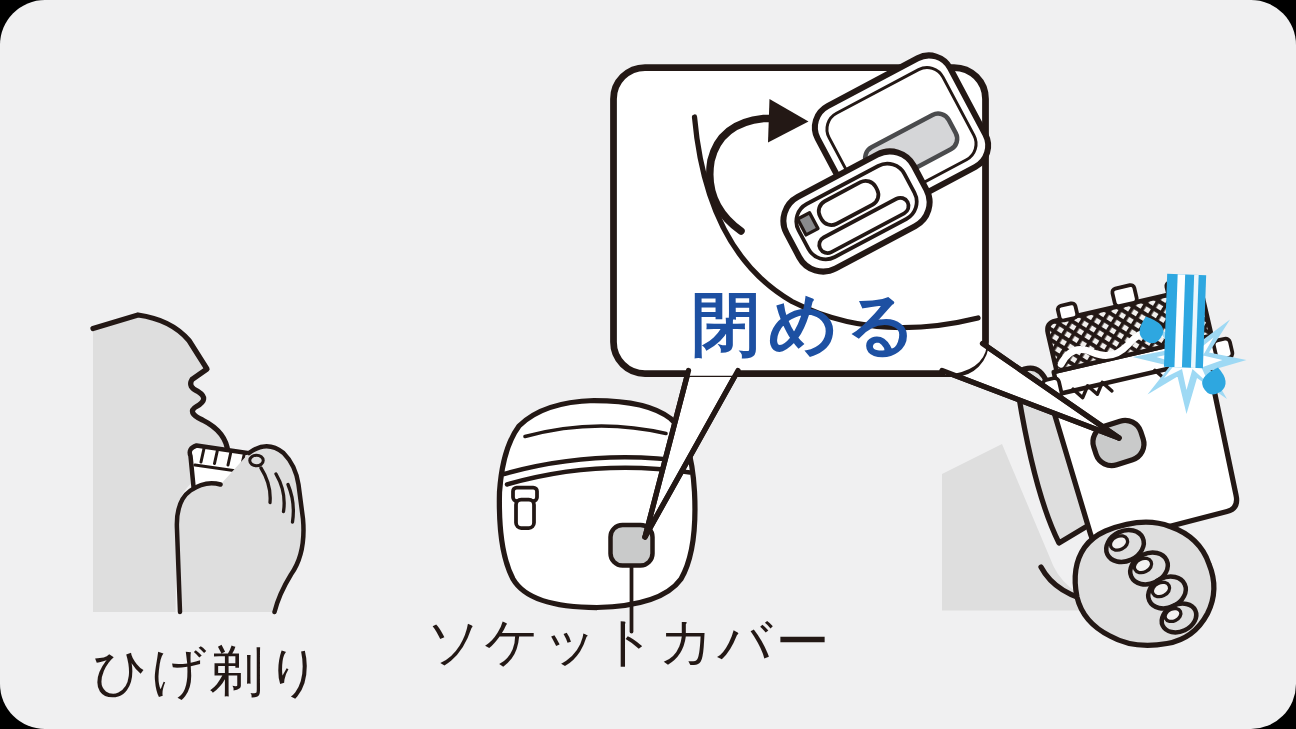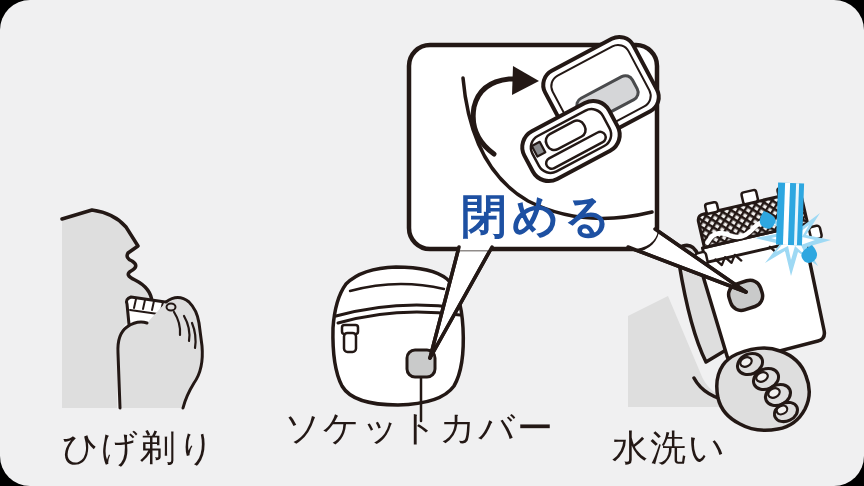--- a/index.html
+++ b/index.html
@@ -152,17 +152,16 @@
           <rect x="534" y="127" width="9" height="12" fill="#8A8A8C" stroke-width="2.2"></rect>
           <rect x="548" y="125" width="42" height="17" rx="7.5" fill="#FFFFFF" stroke-width="2.5"></rect>
           <rect x="538" y="146" width="66" height="11" rx="5.5" fill="#FFFFFF" stroke-width="2.5"></rect>
         </g>
       </g>
     </g>
   </svg>
 
   <div class="label label-shaving">ひげ剃り</div>
   <div class="label label-socket">ソケットカバー</div>
-  <div class="label label-rinse">水洗い</div>
   <div class="callout-text">閉める</div>
 
   </div>
 </div>
 
 </body></html>

